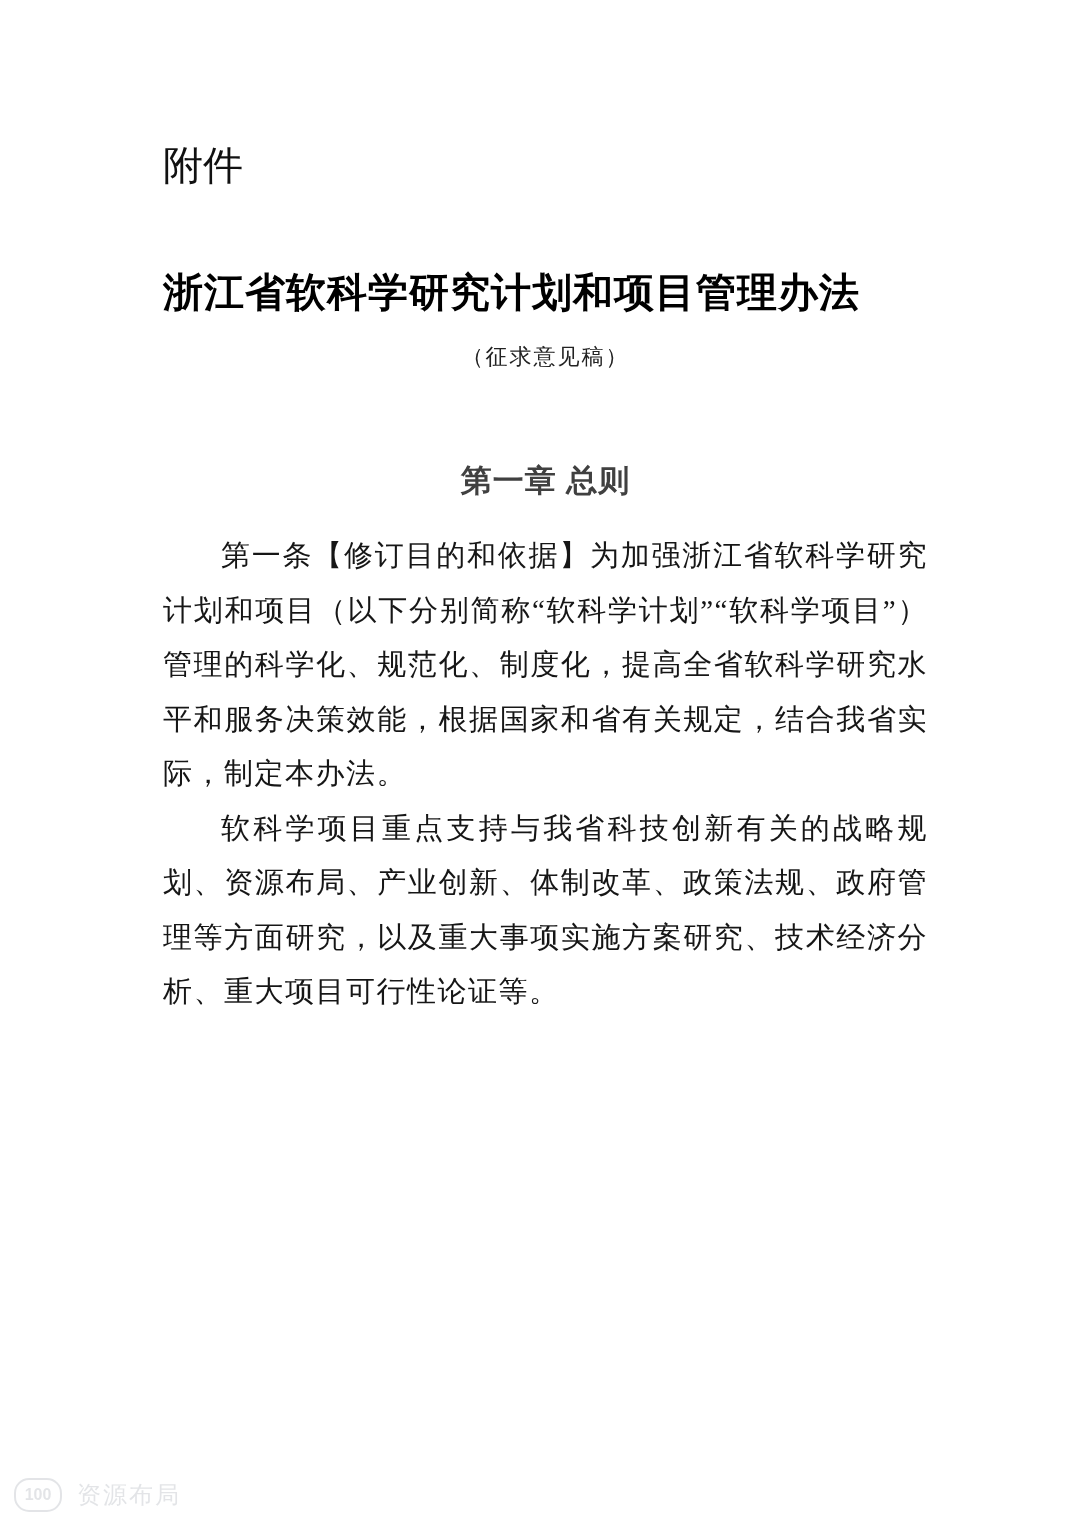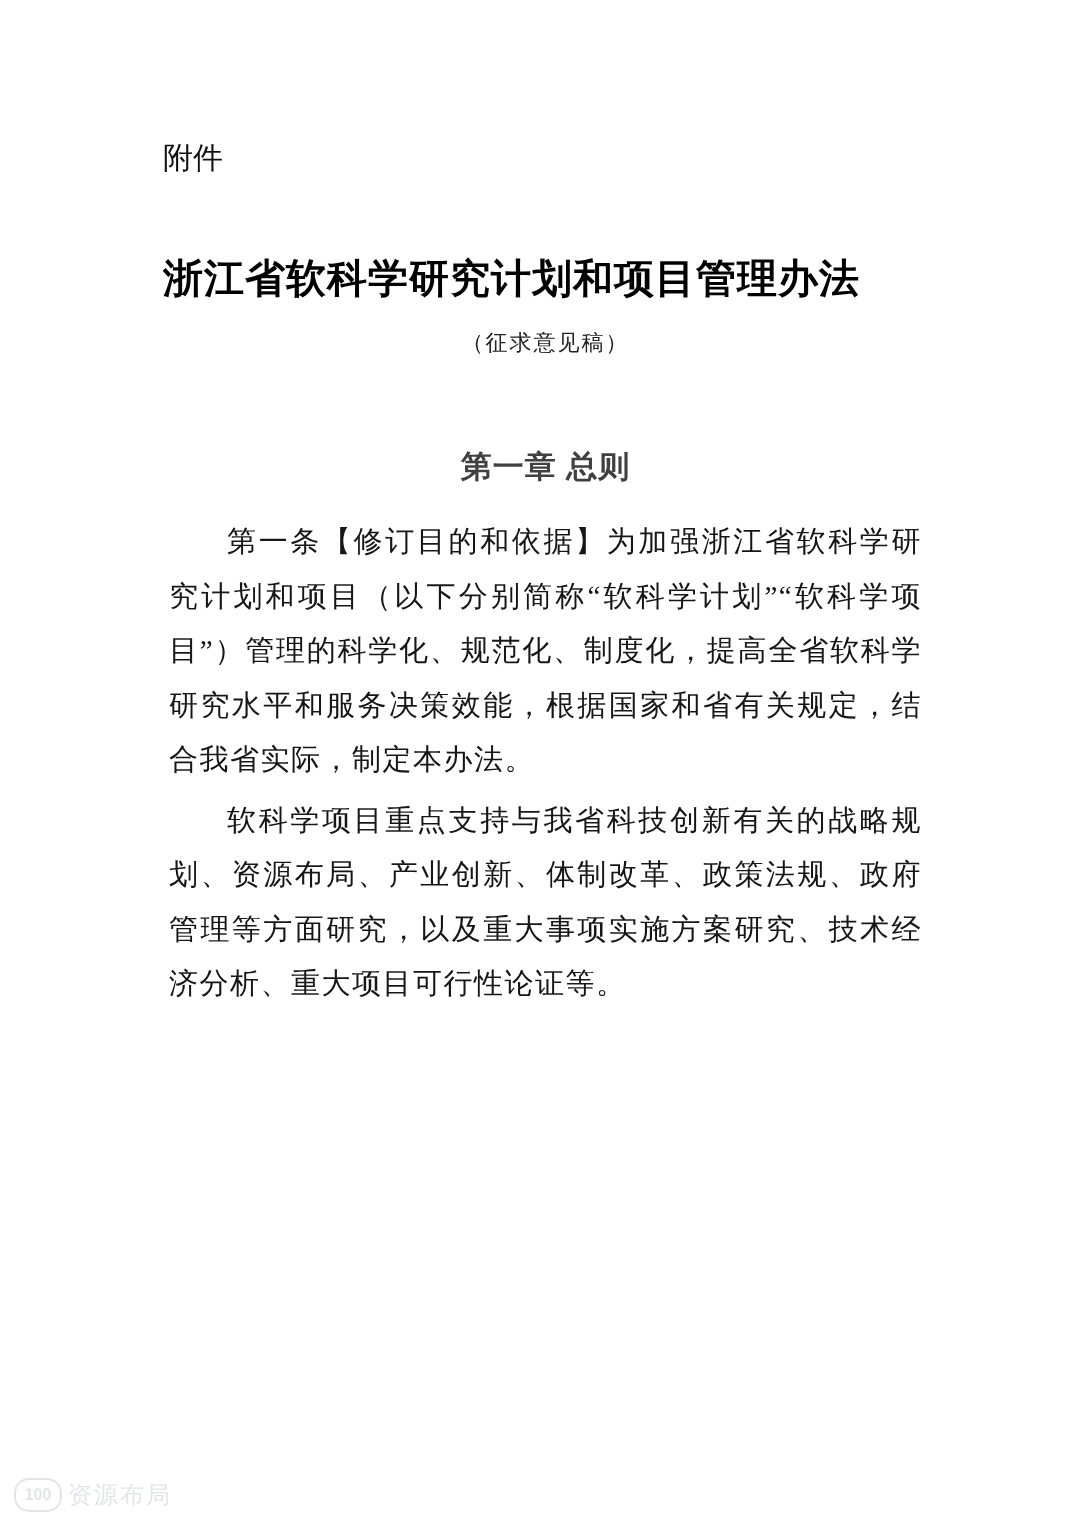--- a/index.html
+++ b/index.html
@@ -18,21 +18,21 @@
     box-sizing: border-box;
   }
   .content {
     position: absolute;
     left: 163px;
     right: 152px;
     top: 0;
   }
   .attachment-label {
     margin-top: 138px;
-    font-size: 30px;
+    font-size: 40px;
     font-family: "Liberation Sans", "DejaVu Sans", sans-serif;
     color: #111111;
     text-align: left;
   }
   .doc-title {
     margin-top: 72px;
     font-size: 40px;
     font-weight: bold;
     font-family: "Liberation Sans", "DejaVu Sans", sans-serif;
     color: #000000;
@@ -53,36 +53,36 @@
     font-weight: bold;
     font-family: "Liberation Sans", "DejaVu Sans", sans-serif;
     color: #404040;
     text-align: center;
     letter-spacing: 1px;
   }
   .body-text {
     margin-top: 26px;
   }
   .body-text p {
-    margin: 6px;
+    margin: 0;
     font-size: 29px;
     line-height: 54.5px;
     color: #161616;
     text-align: justify;
     text-justify: inter-character;
     text-indent: 2em;
     letter-spacing: 1.5px;
   }
   .watermark {
     position: absolute;
     left: 14px;
     bottom: 16px;
     display: flex;
     align-items: center;
-    gap: 6px;
+    gap: 15px;
     opacity: 0.38;
     color: #9aa0a6;
     font-family: "Liberation Sans", "DejaVu Sans", sans-serif;
     font-size: 24px;
     user-select: none;
     margin-top: 29px;
   }
   .watermark-logo {
     display: inline-flex;
     align-items: center;

